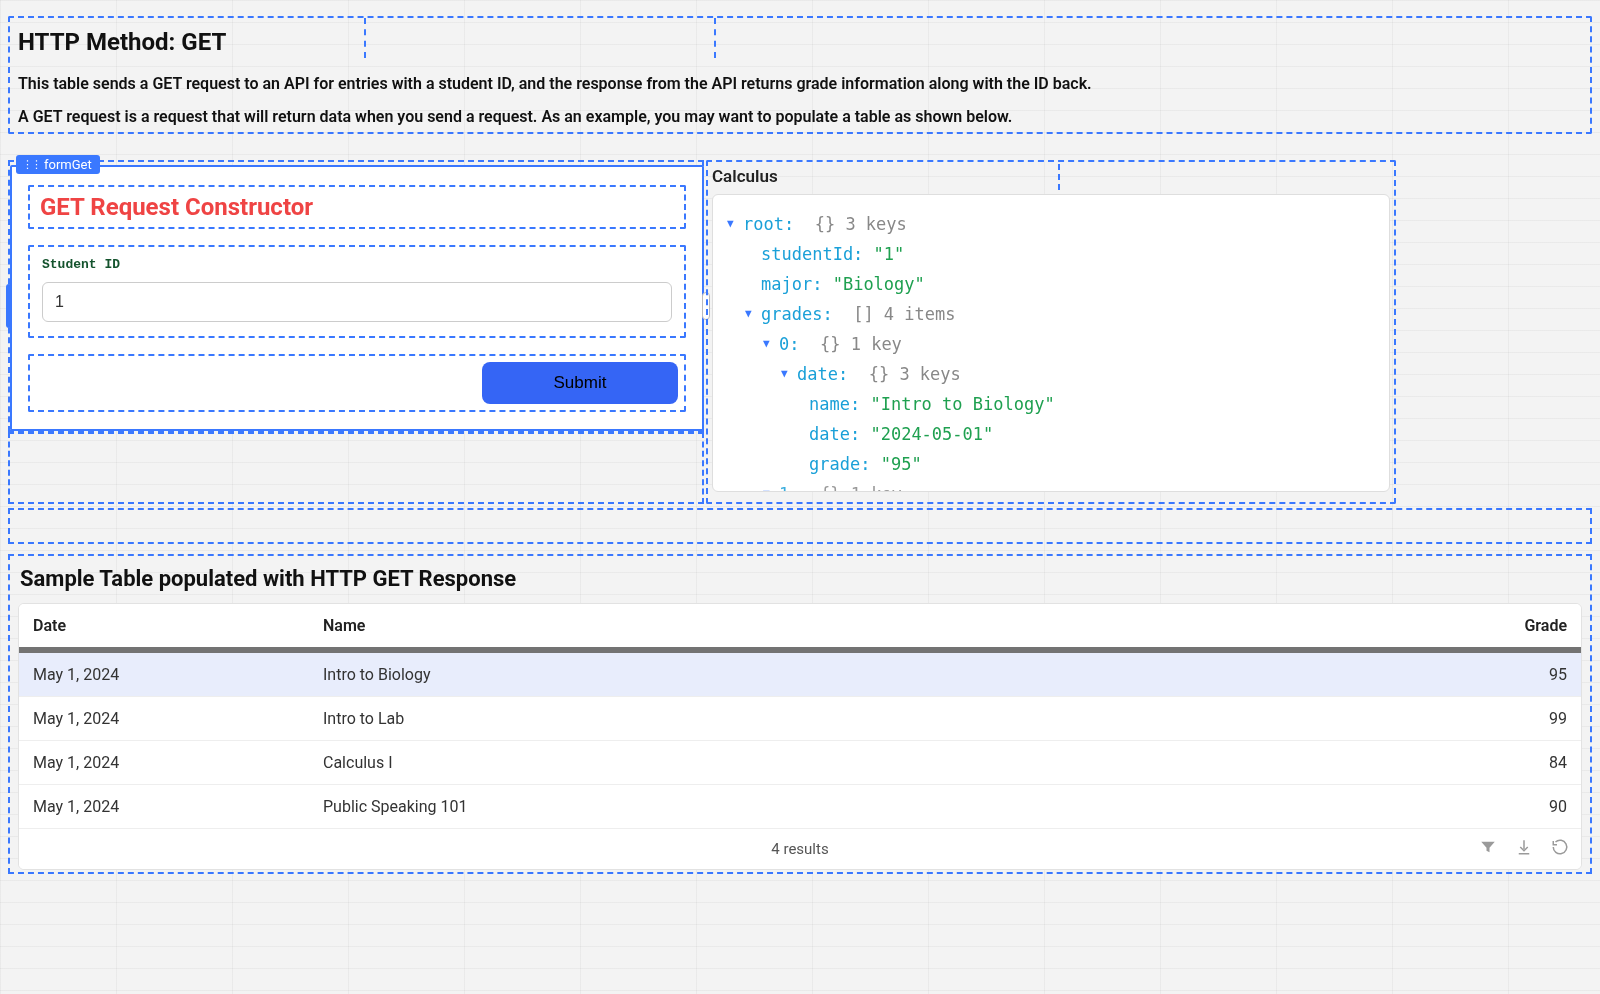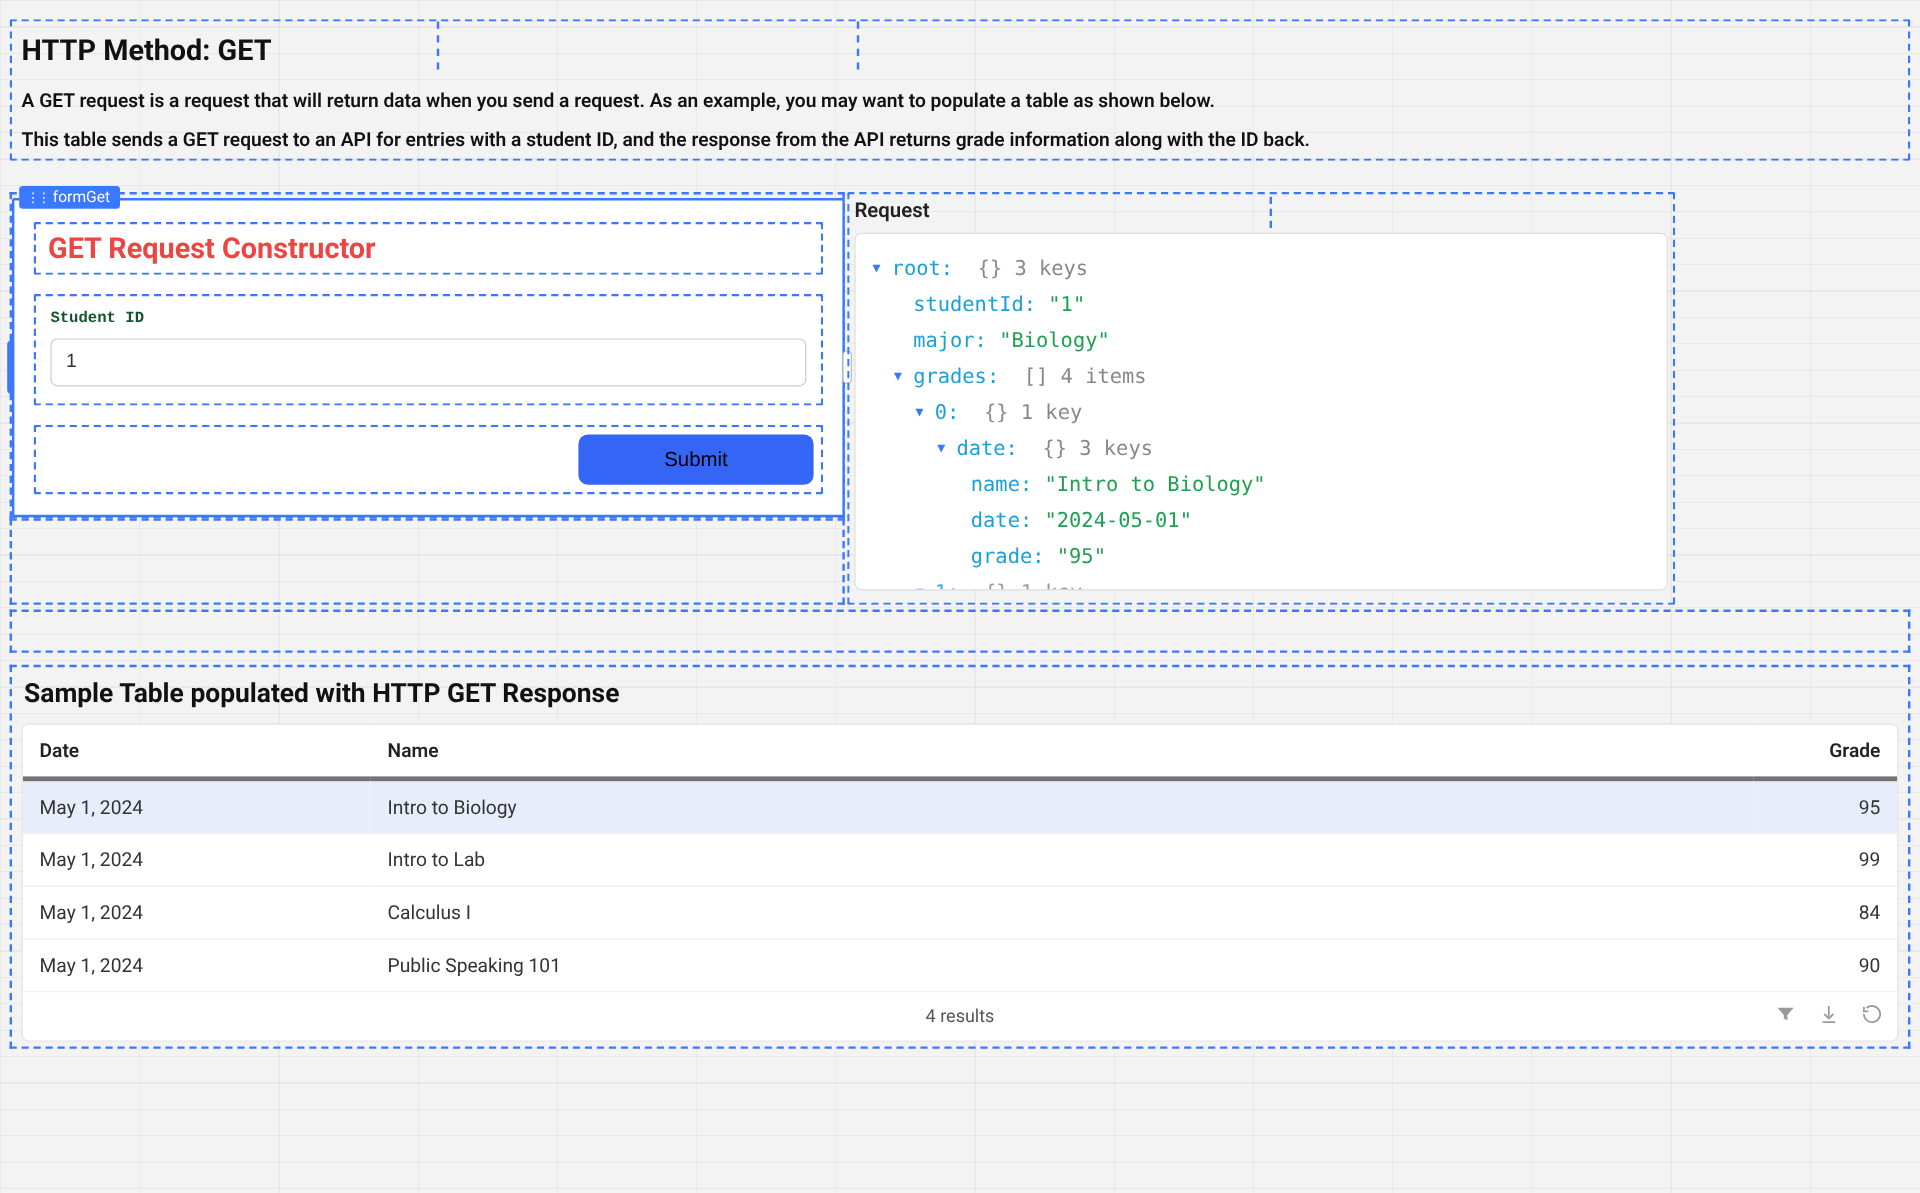--- a/index.html
+++ b/index.html
@@ -205,21 +205,21 @@
   table.data-table {
     width: 100%;
     border-collapse: collapse;
     font-size: 16px;
   }
   table.data-table th {
     text-align: left;
     font-weight: 600;
     color: #222;
     padding: 12px 14px;
-    border-bottom: 4px solid #737373;
+    border-bottom: 6px solid #737373;
     background: #fff;
   }
   table.data-table th.right, table.data-table td.right { text-align: right; }
   table.data-table td {
     padding: 12px 14px;
     border-bottom: 1px solid #eee;
     color: #333;
   }
   table.data-table tbody tr:first-child { background: #e8edfc; }
   .table-footer {
@@ -272,22 +272,22 @@
 </style>
 </head>
 <body>
 
 <div class="grid-bg"></div>
 
 <div class="dashed header-section" style="left:8px; top:16px;">
   <div class="hdr-sep1"></div>
   <div class="hdr-sep2"></div>
   <div class="header-title">HTTP Method: GET</div>
+  <div class="header-line">This table sends a GET request to an API for entries with a student ID, and the response from the API returns grade information along with the ID back.</div>
   <div class="header-line">A GET request is a request that will return data when you send a request. As an example, you may want to populate a table as shown below.</div>
-  <div class="header-line">This table sends a GET request to an API for entries with a student ID, and the response from the API returns grade information along with the ID back.</div>
 </div>
 
 <div class="form-outer-dashed"></div>
 <div class="below-form-dashed"></div>
 
 <div class="left-handle"></div>
 
 <div class="form-panel">
   <div class="tag">
     <span class="grip">⋮⋮</span>
@@ -308,21 +308,21 @@
   </div>
 </div>
 
 <div class="divider-handle"></div>
 
 <div class="dashed response-dashed"></div>
 
 <div class="response-section">
   <div style="position:relative">
     <div class="resp-sep"></div>
-    <div class="response-header">Request</div>
+    <div class="response-header">Calculus</div>
   </div>
   <div class="json-box">
     <div class="json-row"><span class="tw" style="width:0"></span><span class="arrow">▼</span><span class="key">root:</span>&nbsp;&nbsp;<span class="meta">{} 3 keys</span></div>
     <div class="json-row"><span class="tw" style="width:34px"></span><span class="key">studentId:</span>&nbsp;<span class="str">"1"</span></div>
     <div class="json-row"><span class="tw" style="width:34px"></span><span class="key">major:</span>&nbsp;<span class="str">"Biology"</span></div>
     <div class="json-row"><span class="tw" style="width:18px"></span><span class="arrow">▼</span><span class="key">grades:</span>&nbsp;&nbsp;<span class="meta">[] 4 items</span></div>
     <div class="json-row"><span class="tw" style="width:36px"></span><span class="arrow">▼</span><span class="key">0:</span>&nbsp;&nbsp;<span class="meta">{} 1 key</span></div>
     <div class="json-row"><span class="tw" style="width:54px"></span><span class="arrow">▼</span><span class="key">date:</span>&nbsp;&nbsp;<span class="meta">{} 3 keys</span></div>
     <div class="json-row"><span class="tw" style="width:82px"></span><span class="key">name:</span>&nbsp;<span class="str">"Intro to Biology"</span></div>
     <div class="json-row"><span class="tw" style="width:82px"></span><span class="key">date:</span>&nbsp;<span class="str">"2024-05-01"</span></div>

